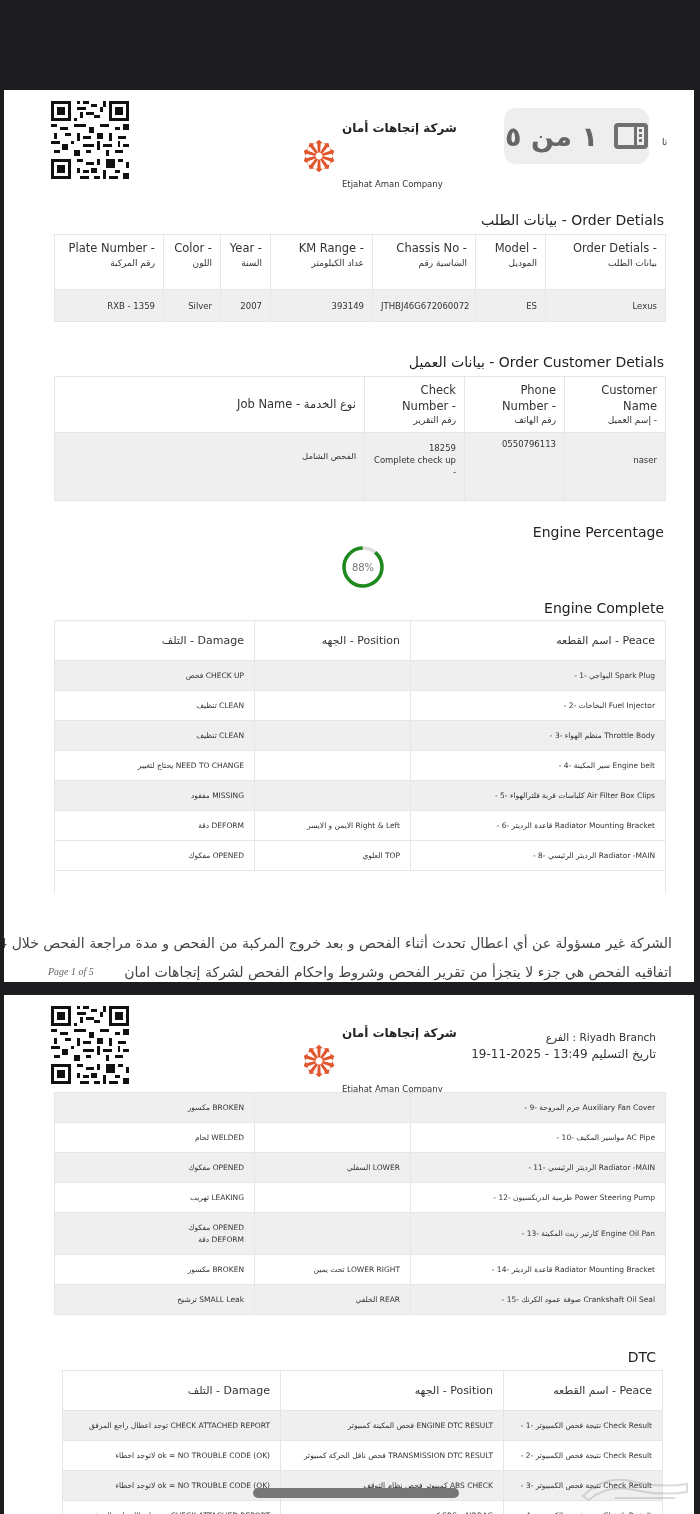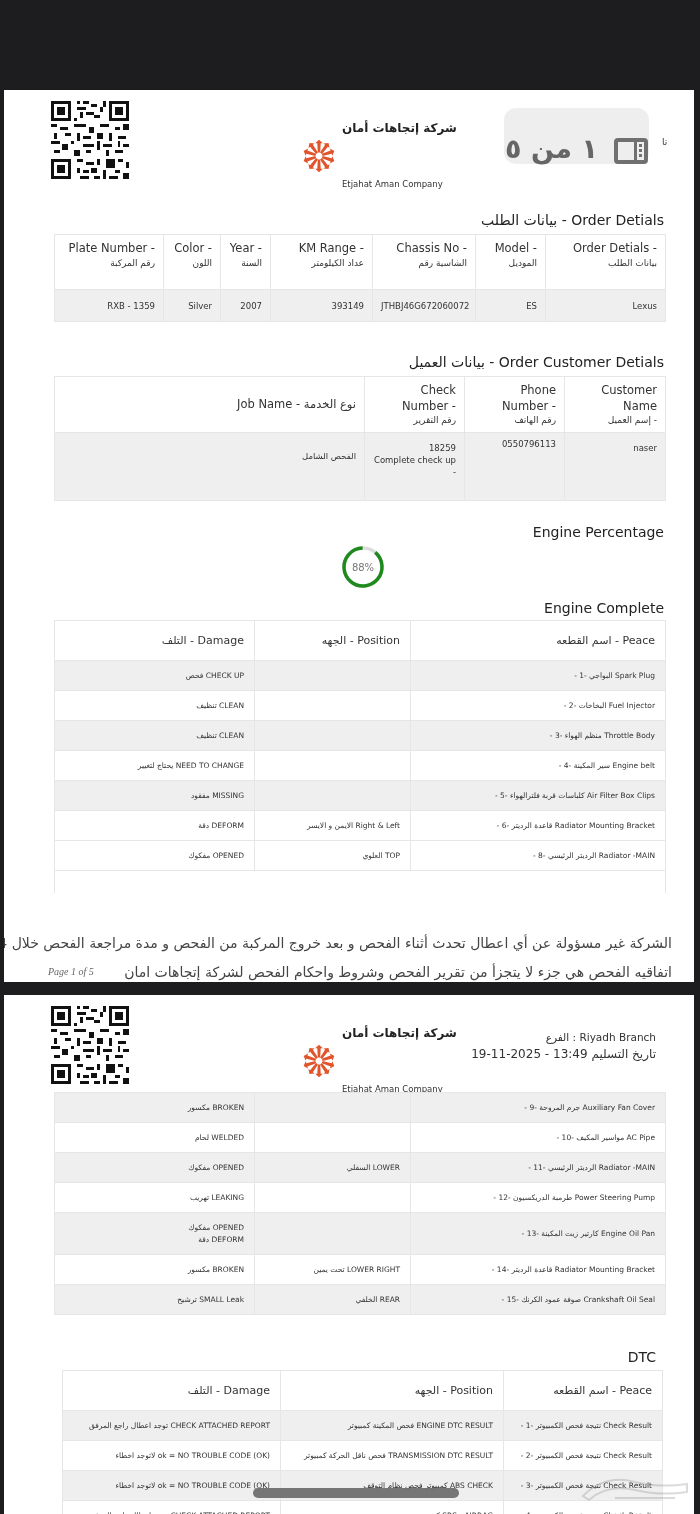--- a/index.html
+++ b/index.html
@@ -12,21 +12,21 @@
 
   
   .qr { position: absolute; width: 92px; height: 84px; background: #fff; }
   .qr svg { width: 100%; height: 100%; display: block; }
   .logo { position: absolute; display: flex; align-items: center; gap: 6px; }
   .logo-mark { width: 34px; height: 34px; }
   .logo-text { display: flex; flex-direction: column; align-items: flex-start; line-height: 1.15; gap: 44px; }
   .logo-ar { font-size: 12px; color: #222; direction: rtl; font-weight: bold; }
   .logo-en { font-size: 8.5px; color: #333; }
 
-  .page-badge { position: absolute; left: 500px; top: 18px; width: 145px; height: 56px; background: #eeeeee; border-radius: 12px; display: flex; align-items: flex-end; justify-content: center; gap: 16px; color: #666; }
+  .page-badge { position: absolute; left: 500px; top: 18px; width: 145px; height: 56px; background: #eeeeee; border-radius: 12px; display: flex; align-items: center; justify-content: center; gap: 16px; color: #666; }
   .page-badge-text { font-size: 27px; font-weight: bold; direction: rtl; letter-spacing: 1px; }
   .page-badge-icon { width: 34px; height: 26px; border: 4px solid #707070; border-radius: 4px; position: relative; }
   .page-badge-icon::after { content: ""; position: absolute; right: 7px; top: 0; bottom: 0; border-left: 3px solid #707070; }
   .page-badge-icon .dots { position: absolute; right: 1px; top: 2px; width: 4px; display: flex; flex-direction: column; gap: 2px; }
   .page-badge-icon .dots i { display: block; width: 3px; height: 3px; background: #707070; }
   .peek-text { position: absolute; left: 658px; top: 47px; font-size: 9px; color: #333; }
 
   .section-title { position: absolute; right: 30px; font-size: 14px; color: #222; white-space: nowrap; direction: ltr; }
 
   
@@ -155,21 +155,21 @@
       <th><span>Phone Number -</span><span class="ar">رقم الهاتف</span></th>
       <th><span>Customer Name</span><span class="ar">إسم العميل -</span></th>
     </tr>
     <tr style="height:68px">
       <td style="padding-top:18px">الفحص الشامل</td>
       <td style="padding-top:10px; line-height:1.4">
         <span style="display:block">18259</span>
         <span style="display:block">Complete check up -</span>
       </td>
       <td style="">0550796113</td>
-      <td style="padding-top:10px">naser</td>
+      <td style="padding-top:22px">naser</td>
     </tr>
   </tbody>
     </table>
 
   <div class="section-title" style="top:434px;">Engine Percentage</div>
   <div class="gauge">
     <svg viewBox="0 0 44 44">
       <circle cx="22" cy="22" r="19" fill="none" stroke="#dddddd" stroke-width="3.5"></circle>
       <circle cx="22" cy="22" r="19" fill="none" stroke="#1e8a1e" stroke-width="3.5" stroke-dasharray="105.05 119.38" transform="rotate(-50 22 22)"></circle>
     </svg>

